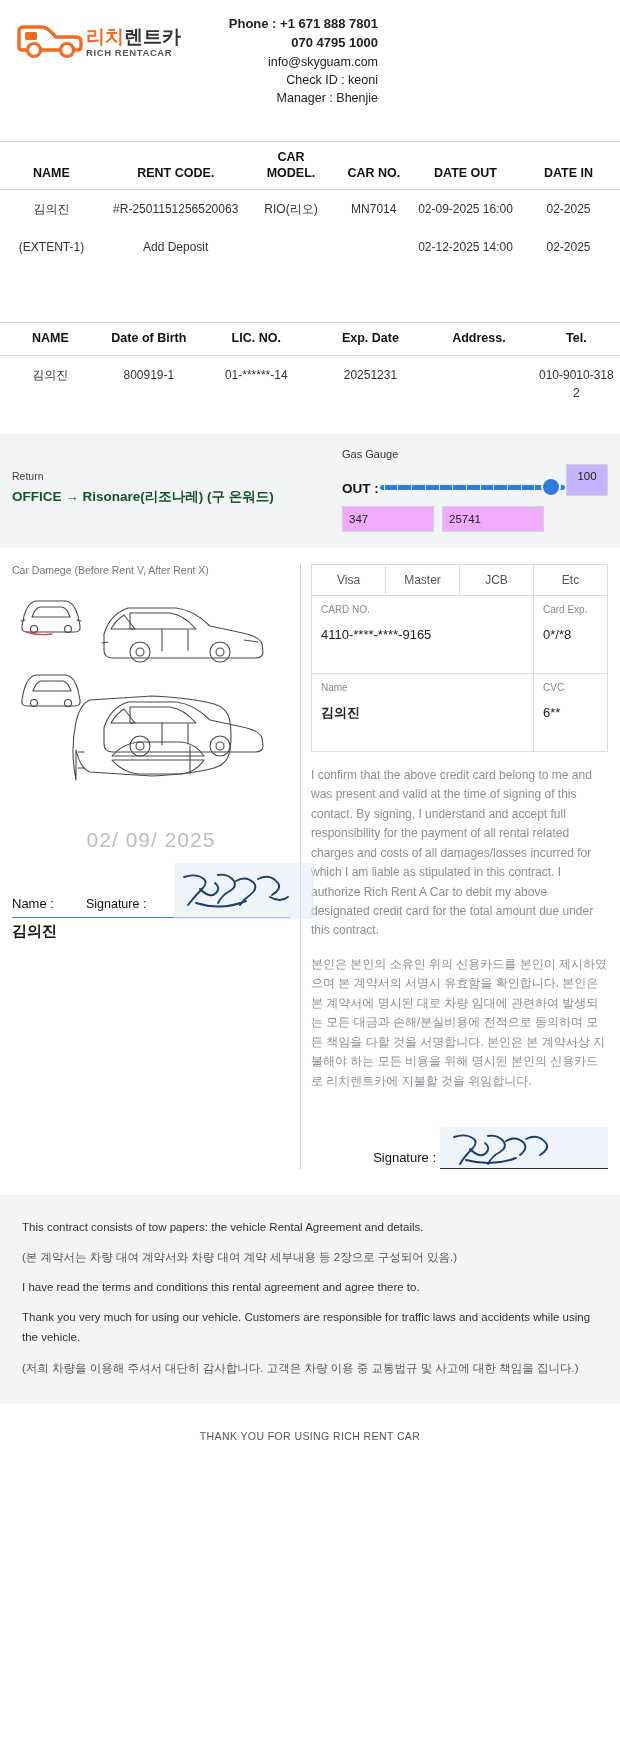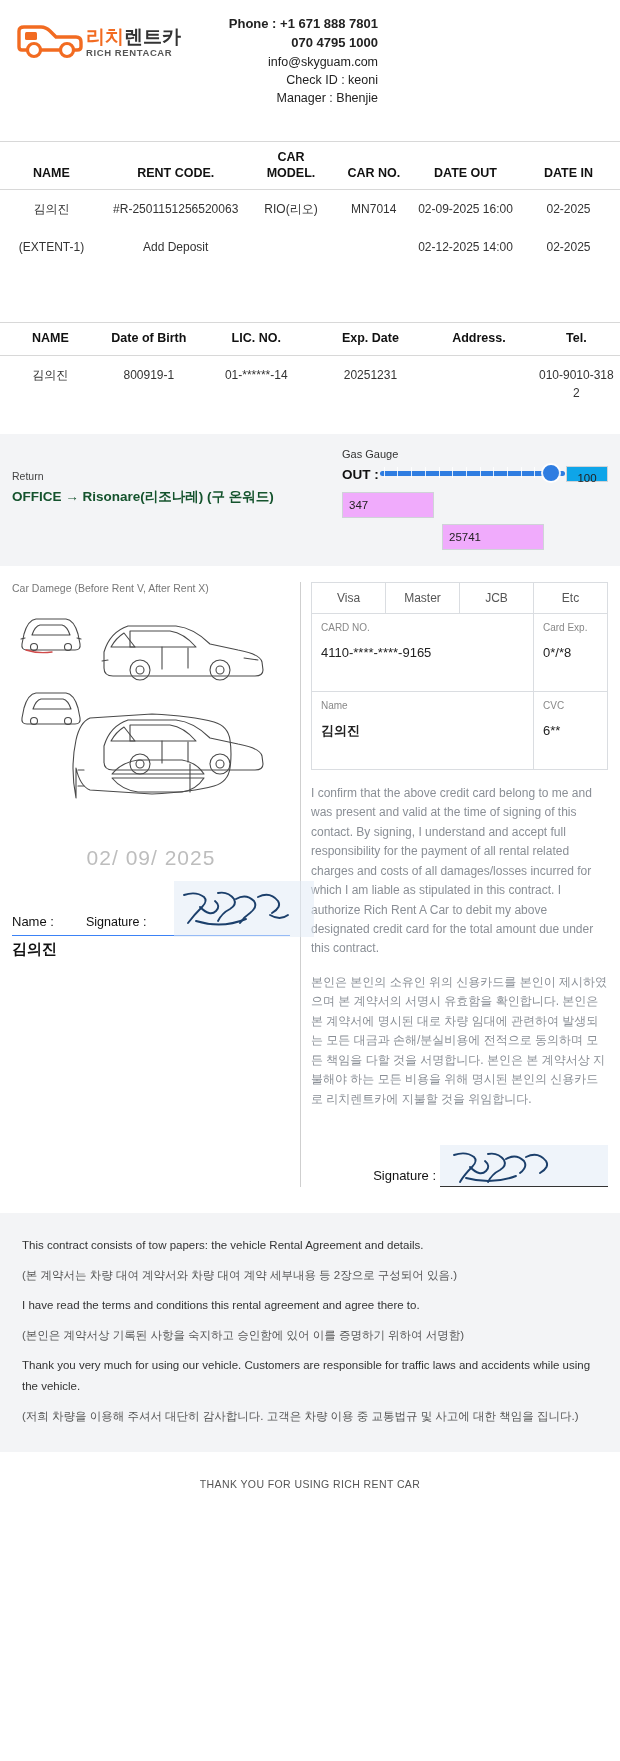--- a/index.html
+++ b/index.html
@@ -124,29 +124,29 @@
   .slider-ticks i {
     display: block; width: 1px; height: 11px; background: #ffffff; opacity: .85;
   }
   .slider-knob {
     position: absolute; top: 1px; right: 6px;
     width: 16px; height: 16px; border-radius: 50%;
     background: #2f7de1; border: 2px solid #2f7de1;
     box-shadow: 0 0 0 2px rgba(255,255,255,.9);
   }
   .gauge-val {
-    width: 42px; height: 16px; border: 1px solid #cfd3d8; background: #0ea5e9;
+    width: 42px; height: 32px; border: 1px solid #cfd3d8; background: #c4b5fd;
     font-size: 11.5px; color: #222; text-align: center; line-height: 22px;
   }
   .meter-row { display: flex; gap: 8px; margin-top: 10px; }
   .meter-box {
     width: 92px; height: 26px; border: 1px solid #cfd3d8; background: #f0abfc;
     font-size: 11.5px; color: #222; line-height: 24px; padding-left: 6px;
   }
-  .meter-box.wide { width: 102px; margin-top: 32px; }
+  .meter-box.wide { width: 102px; }
 
   
   .mid {
     display: flex;
     padding: 16px 12px 0 12px;
     align-items: stretch;
   }
   .mid-left { flex: 0 0 278px; position: relative; }
   .mid-divider { width: 1px; background: #cfcfcf; margin: 0 10px; flex: 0 0 1px; }
   .mid-right { flex: 1 1 auto; }
@@ -485,20 +485,19 @@
           </svg>
         </span>
       </div>
     </div>
   </div>
 
   <div class="footer-band">
     <p>This contract consists of tow papers: the vehicle Rental Agreement and details.</p>
     <p class="footer-kr">(본 계약서는 차량 대여 계약서와 차량 대여 계약 세부내용 등 2장으로 구성되어 있음.)</p>
     <p>I have read the terms and conditions this rental agreement and agree there to.</p>
-    <p class="footer-kr">(본인은 계약서상 기록된 사항을 숙지하고 승인함에 있어 이를 증명하기 위하여 서명함)</p>
     <p>Thank you very much for using our vehicle. Customers are responsible for traffic laws and accidents while using the vehicle.</p>
     <p class="footer-kr">(저희 차량을 이용해 주셔서 대단히 감사합니다. 고객은 차량 이용 중 교통법규 및 사고에 대한 책임을 집니다.)</p>
   </div>
 
   <div class="thankyou">THANK YOU FOR USING RICH RENT CAR</div>
 
 </div>
 
 </body></html>

